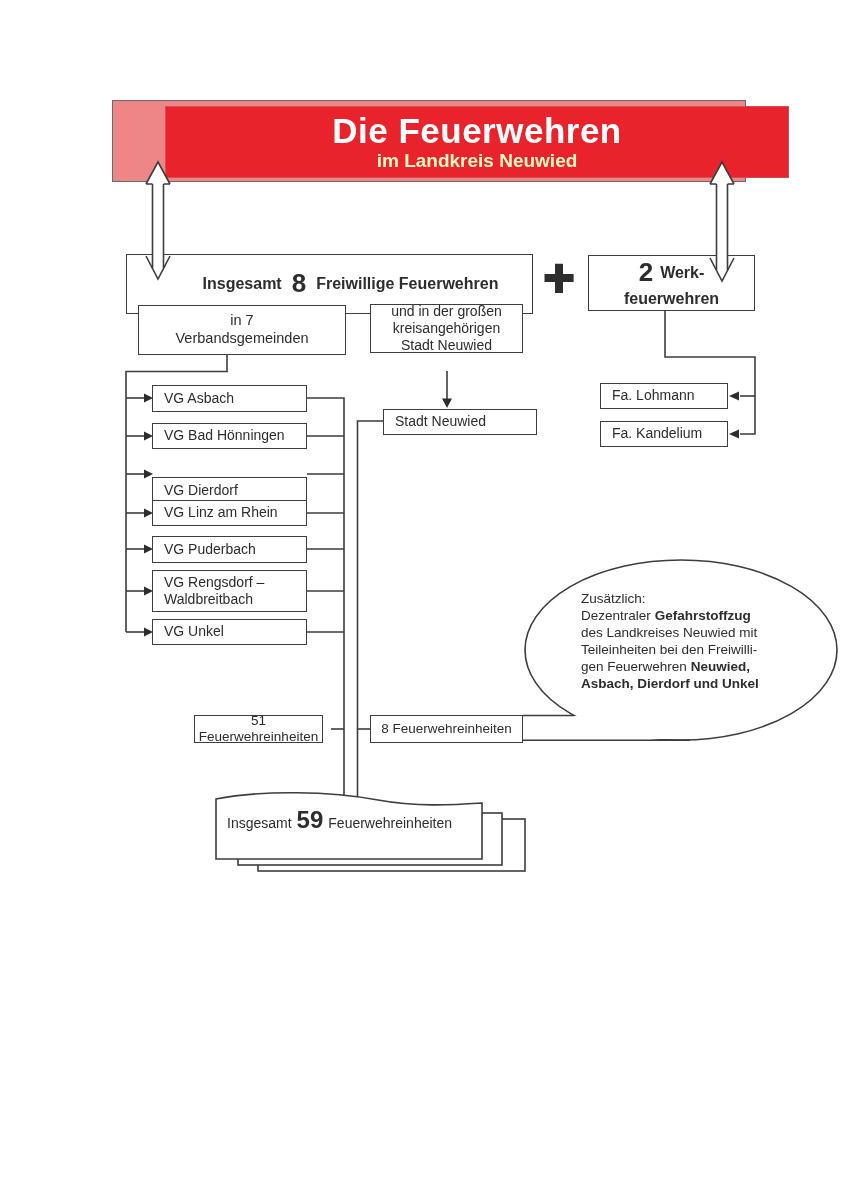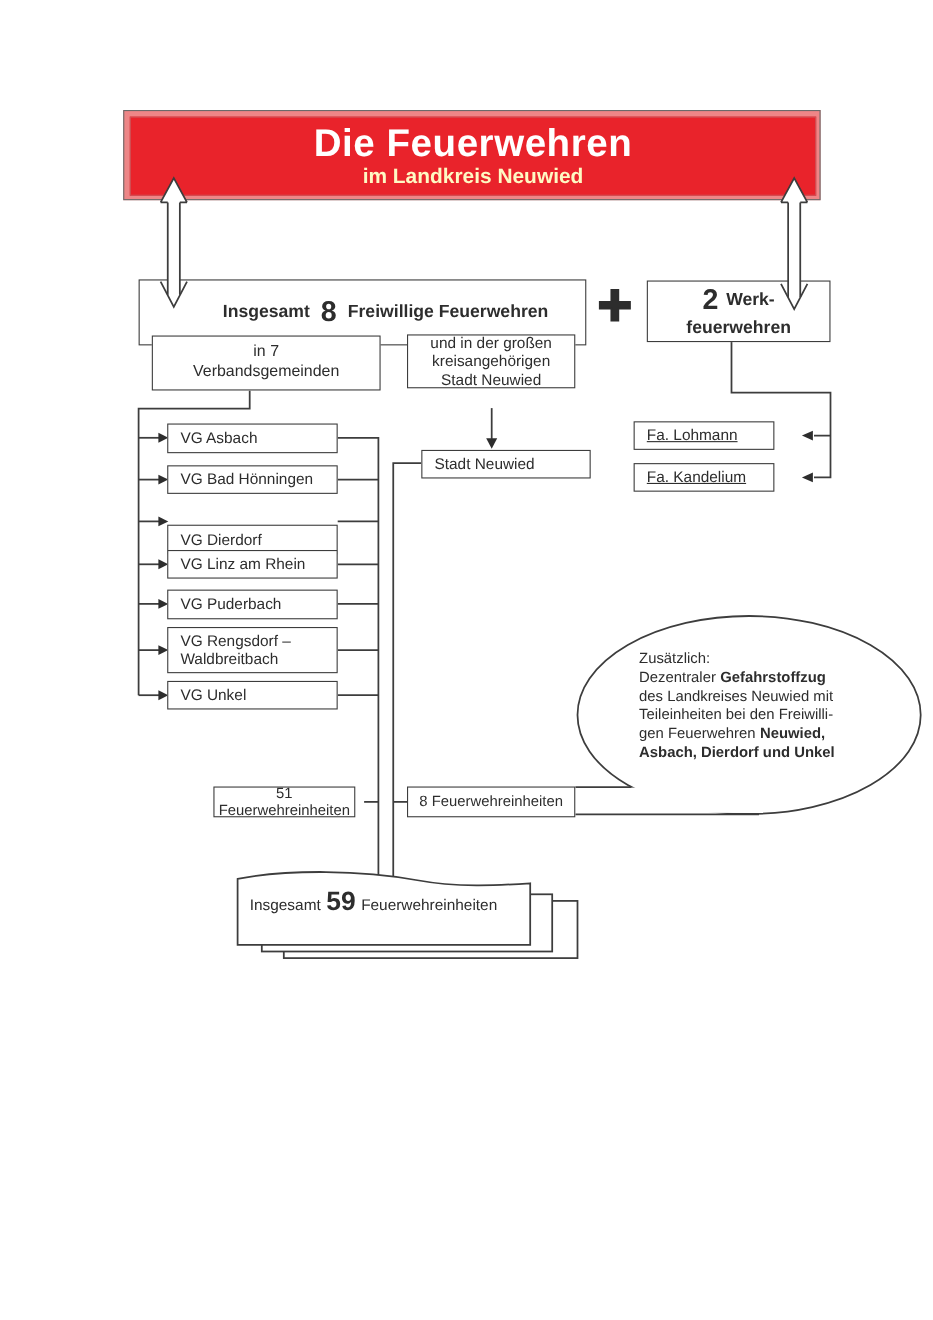--- a/index.html
+++ b/index.html
@@ -17,42 +17,42 @@
   .box.center{justify-content:center;text-align:center;}
   .box.left{justify-content:flex-start;padding-left:11px;}
   .pre{white-space:pre-line;}
   
   .banner{
     left:112px;top:100px;width:634px;height:82px;
     background:#ee8687;border:1px solid #6a6a6a;padding:5px;
   }
   .banner-inner{
     width:100%;height:100%;background:#e9232b;border:1px solid #cf5156;
-    display:flex;flex-direction:column;align-items:center;justify-content:center;
+    display:flex;flex-direction:column;align-items:center;justify-content:center;margin-left:47px;
   }
   .banner-title{color:#ffffff;font-weight:bold;font-size:35px;line-height:38px;letter-spacing:.5px;}
   .banner-sub{color:#fef9c3;font-weight:bold;font-size:19px;line-height:22px;}
   
   .freiwillige{left:126px;top:254px;width:407px;height:60px;justify-content:center;padding-left:42px;}
   .bignum{font-size:26px;font-weight:bold;margin:0 10px;}
   .boldtxt{font-weight:bold;font-size:16px;}
   .werk{left:588px;top:255px;width:167px;height:56px;flex-direction:column;justify-content:center;}
   .werk-row{display:flex;align-items:center;}
   .werk .bignum{margin:0 7px 0 0;}
   .plus{
     left:534px;top:246px;width:50px;height:62px;border:none;background:transparent;
     display:flex;align-items:center;justify-content:center;
     font-size:54px;font-weight:bold;color:#2d2d2d;-webkit-text-stroke:2px #2d2d2d;
   }
   .verbands{left:138px;top:305px;width:208px;height:50px;font-size:14.5px;}
   .stadtparent{left:370px;top:304px;width:153px;height:49px;font-size:14px;}
   
   .vg{left:152px;width:155px;}
   .stadtbox{left:383px;top:409px;width:154px;height:26px;}
-  .fabox{left:576px;width:128px;height:26px;text-decoration:underline;}
+  .fabox{left:600px;width:128px;height:26px;}
   .units{height:28px;font-size:13.5px;}
   
   .bubble-text{
     left:581px;top:590px;width:220px;border:none;background:transparent;
     font-size:13.5px;line-height:17px;
   }
   .b{font-weight:bold;}
   .gap{margin-right:4px;}
   
   .total-text{

